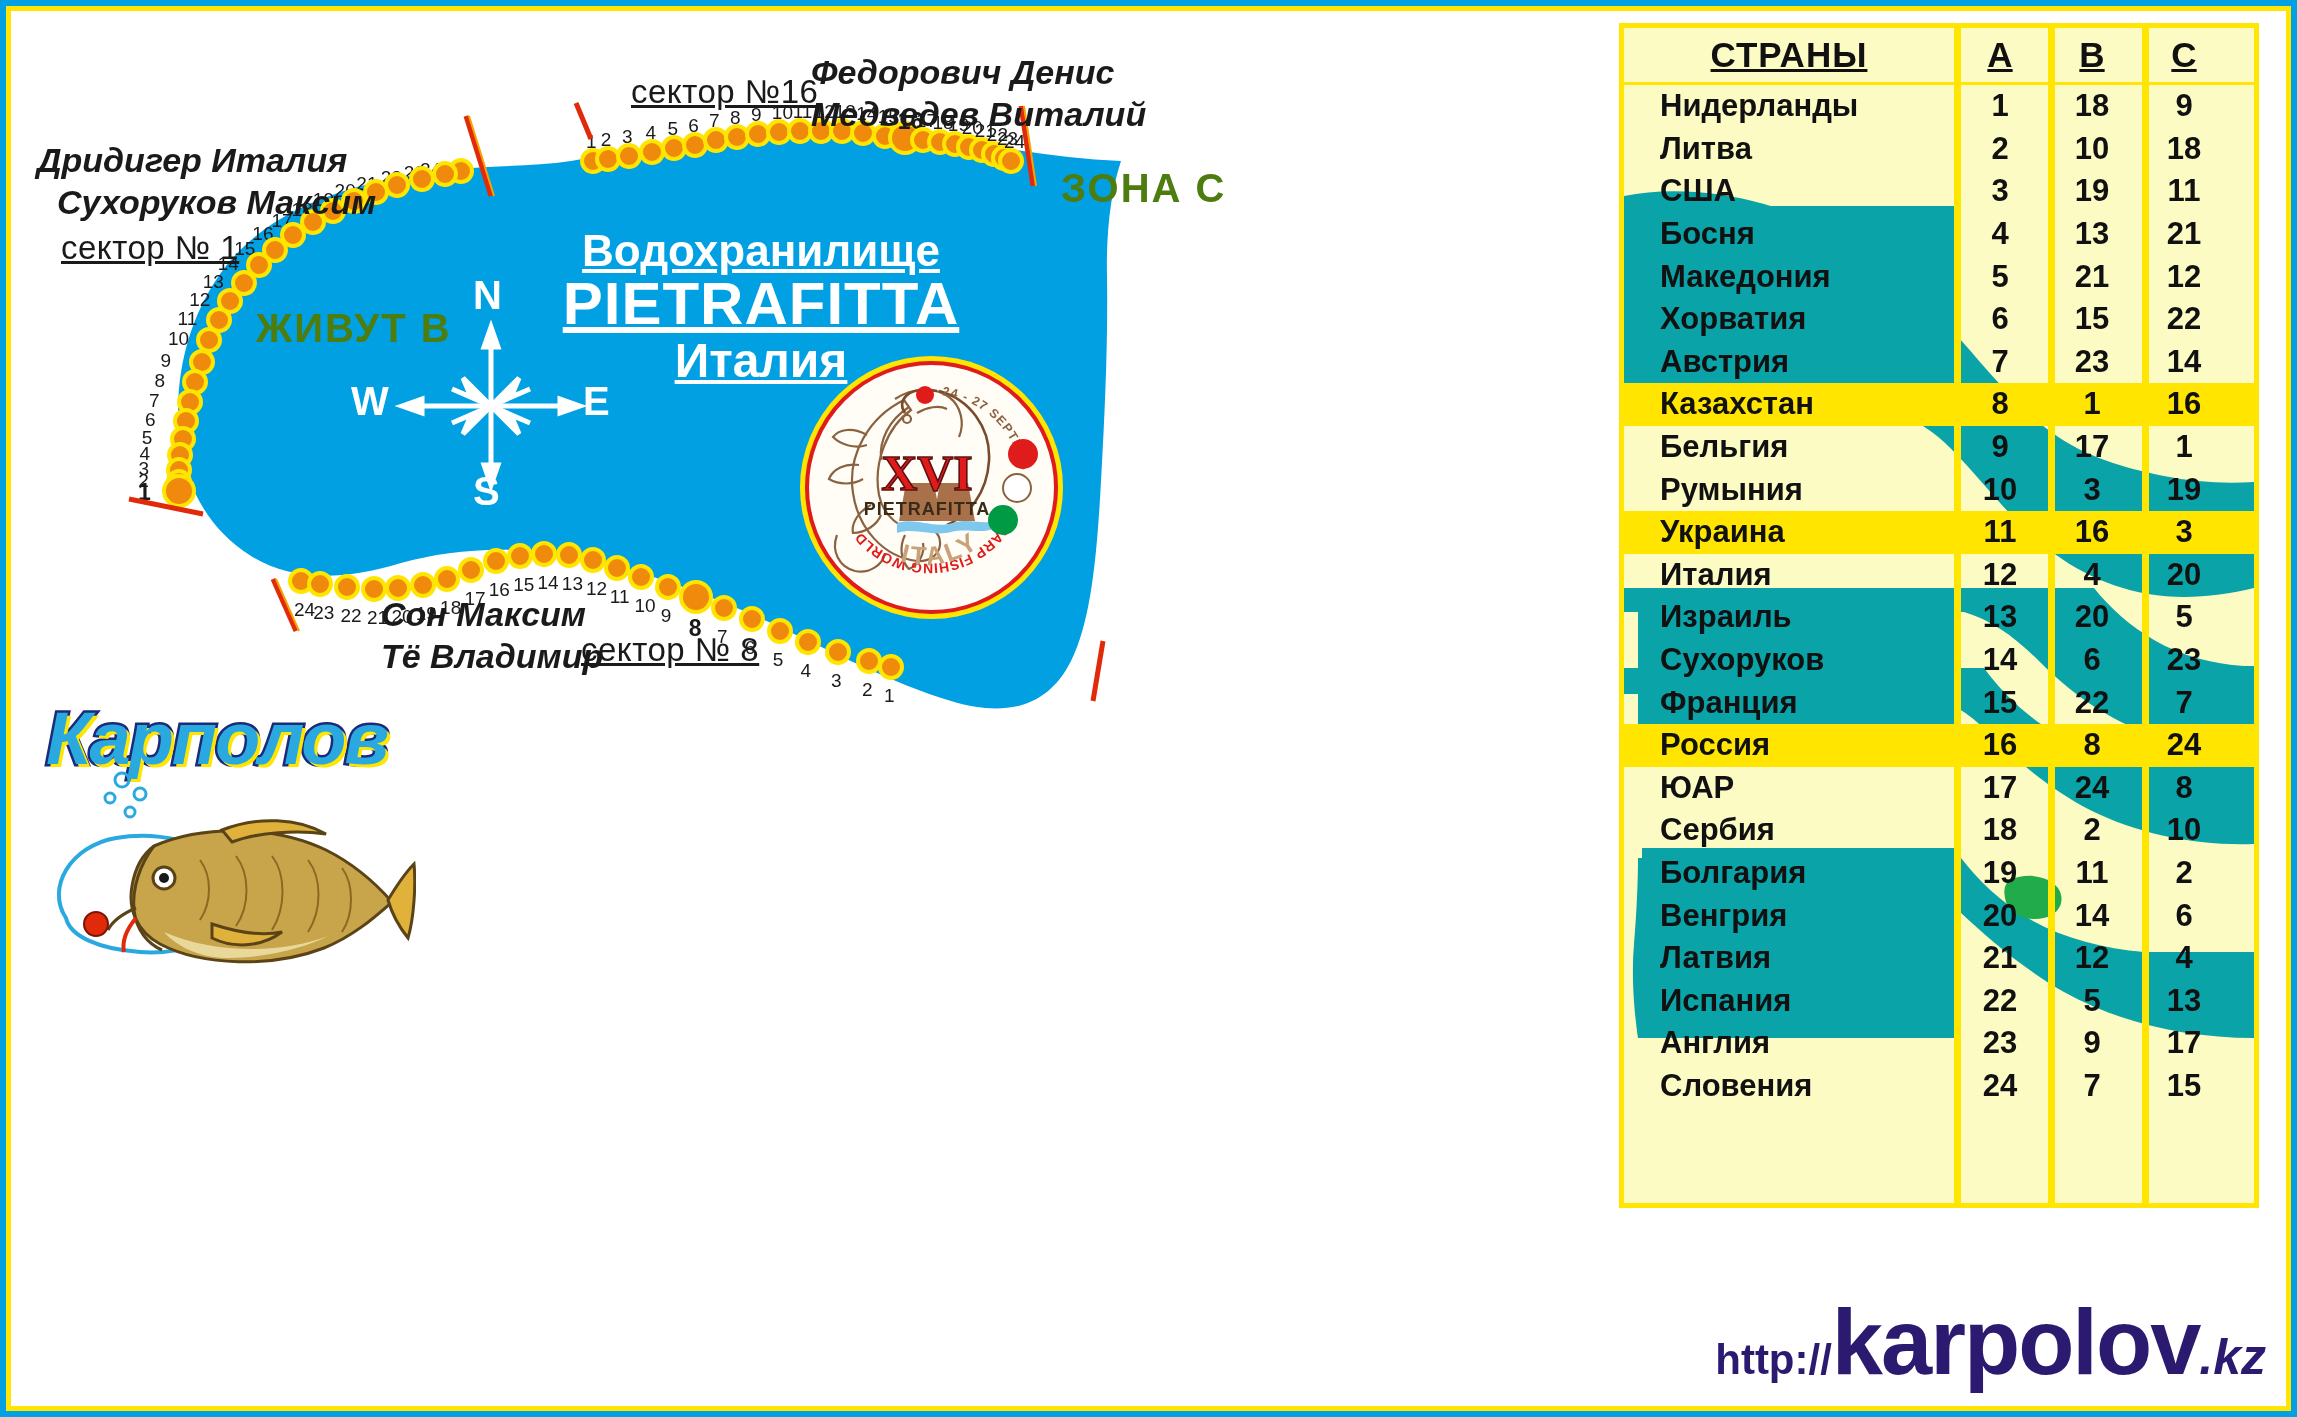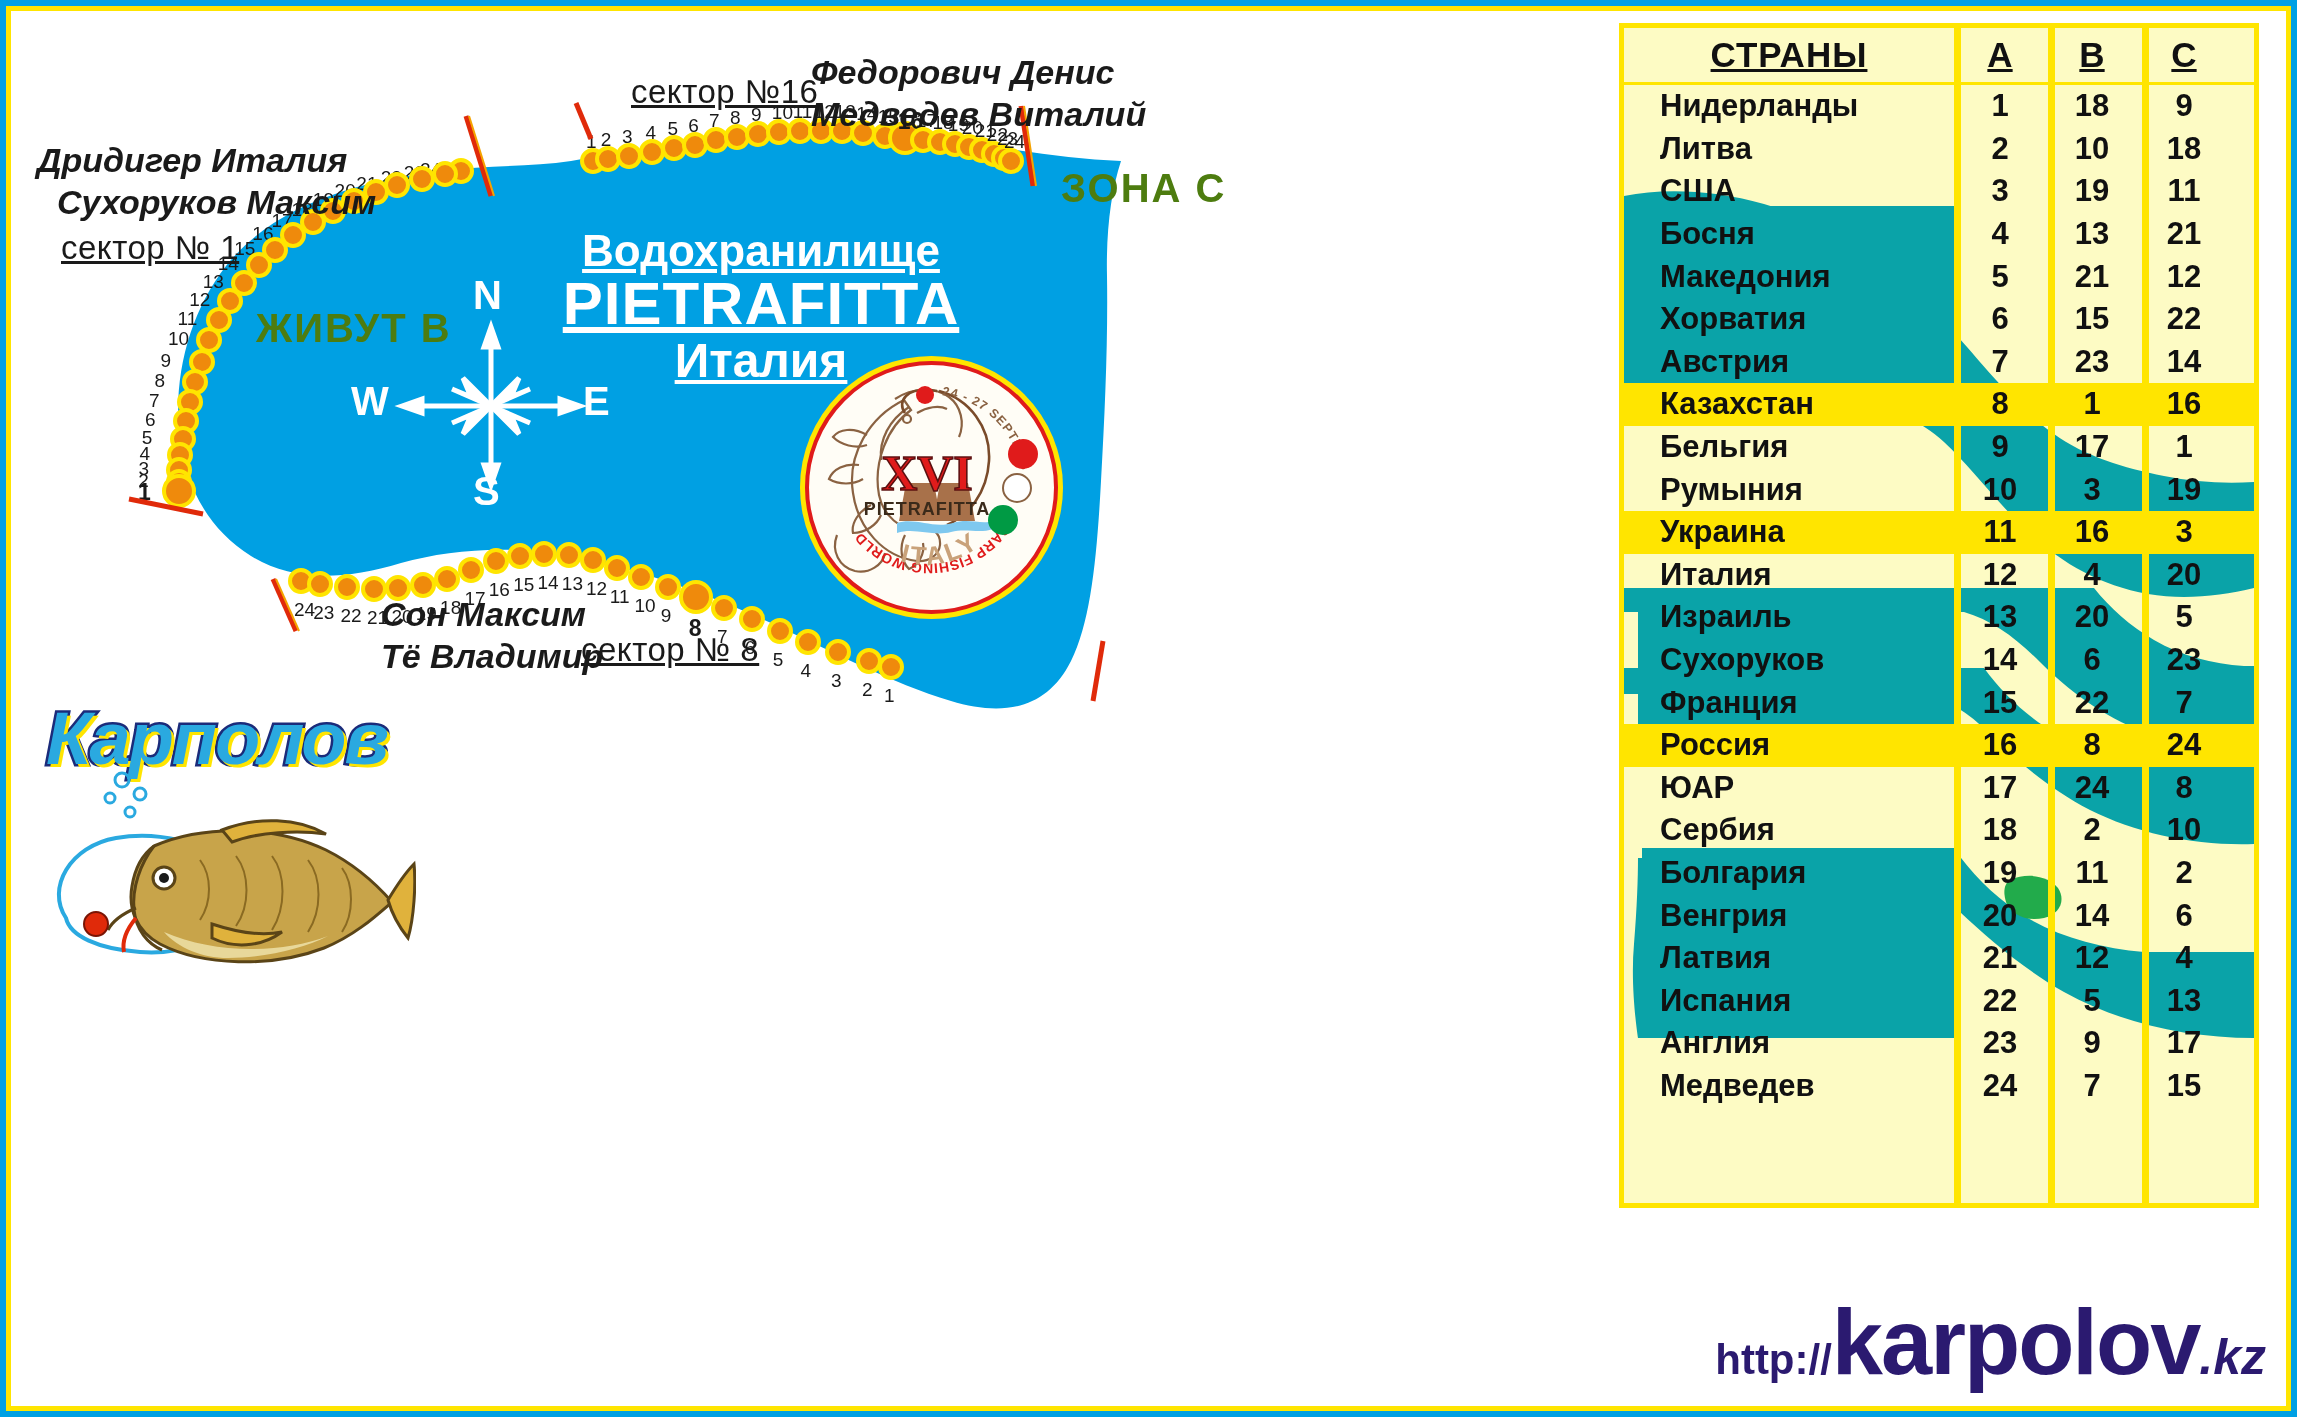--- a/index.html
+++ b/index.html
@@ -626,21 +626,21 @@
             <div class="cNum" style="position: relative;">5</div>
             <div class="cNum" style="position: relative;">13</div>
           </div>
           <div class="rowWrap">
             <div class="cName" style="position: relative;">Англия</div>
             <div class="cNum" style="position: relative;">23</div>
             <div class="cNum" style="position: relative;">9</div>
             <div class="cNum" style="position: relative;">17</div>
           </div>
           <div class="rowWrap">
-            <div class="cName" style="position: relative;">Медведев</div>
+            <div class="cName" style="position: relative;">Словения</div>
             <div class="cNum" style="position: relative;">24</div>
             <div class="cNum" style="position: relative;">7</div>
             <div class="cNum" style="position: relative;">15</div>
           </div>
         </div>
     </div>
   </div>
 
 </div>
 

